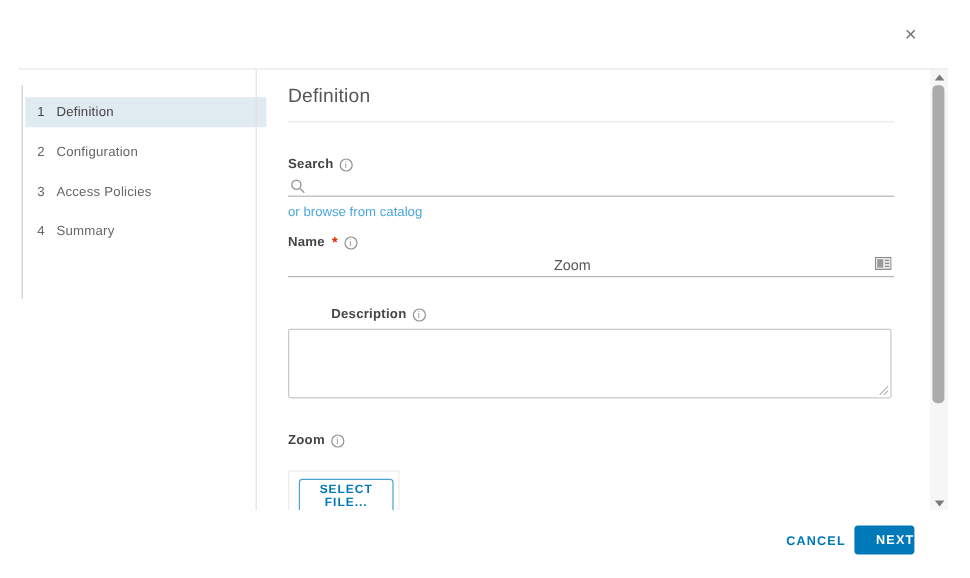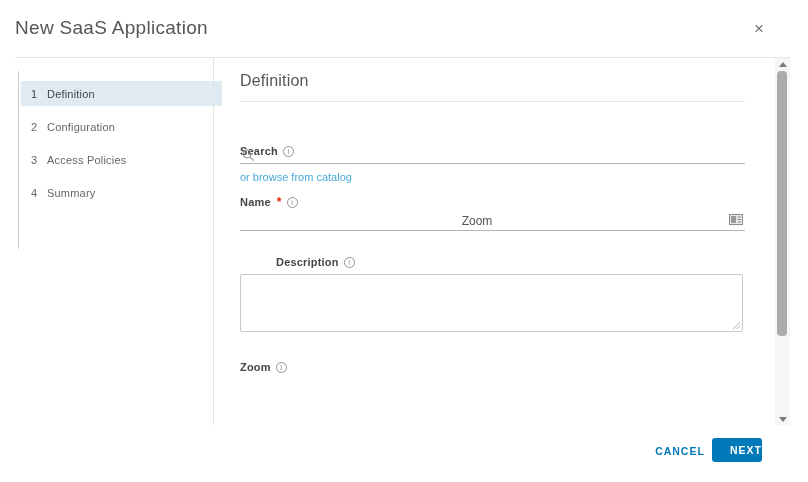--- a/index.html
+++ b/index.html
@@ -37,21 +37,21 @@
   .content-heading { position:absolute; top:14px; left:0; font-size:16px; color:#565656; letter-spacing:.2px; }
   .heading-rule { position:absolute; top:43px; left:0; width:505px; height:1px; background:#e8e8e8; }
 
   .field-label { position:absolute; left:0; display:flex; align-items:center; gap:5px;
                  font-size:11px; font-weight:700; color:#454545; letter-spacing:.2px; }
   .req { color:#e62700; font-size:12px; margin-left:1px; }
   .info-icon { display:inline-block; width:11px; height:11px; border:1px solid #919191;
                border-radius:50%; color:#919191; font-size:8px; line-height:9px;
                text-align:center; font-weight:400; cursor:pointer; }
 
-  .lbl-search { top:73px;margin-top:14px; }
+  .lbl-search { top:73px; }
   .search-wrap { position:absolute; top:88px; left:0; width:505px; height:18px;
                  border-bottom:1px solid #b5b5b5; }
   .search-glyph { position:absolute; left:2px; top:3px; }
   .search-input { position:absolute; left:20px; top:0; width:480px; height:16px; border:none;
                   outline:none; font-size:12px; color:#454545; background:transparent; }
   .browse-link { position:absolute; top:113px; left:0; font-size:11px; color:#49a8d9;
                  text-decoration:none; cursor:pointer; }
 
   .lbl-name { top:137px; }
   .name-wrap { position:absolute; top:152px; left:0; width:505px; height:21px;
@@ -92,21 +92,20 @@
   .next-btn { position:absolute; left:712px; top:438px; width:50px; height:24px;
               background:#0079b8; border:none; border-radius:3px; color:#fff; font-size:10.5px;
               font-weight:700; letter-spacing:1px; font-family:"Liberation Sans",sans-serif;
               cursor:pointer;text-align:right; }
 </style>
 </head>
 <body>
 
 <div class="modal">
 
-  <div class="modal-title">New SaaS Application</div>
   <button class="close-btn">×</button>
 
   <div class="modal-body">
 
     <nav class="stepnav">
       <div class="stepnav-line"></div>
       <div class="step active">
         <span class="num">1</span>
         <span class="lbl">Definition</span>
       </div>
@@ -168,20 +167,23 @@
         <svg class="resize-grip" width="9" height="9" viewBox="0 0 9 9">
           <line x1="1" y1="8" x2="8" y2="1" stroke="#b0b0b0" stroke-width="1"></line>
           <line x1="4.5" y1="8" x2="8" y2="4.5" stroke="#b0b0b0" stroke-width="1"></line>
         </svg>
       </div>
 
       <div class="field-label lbl-icon">
         <span>Zoom</span>
         <span class="info-icon">i</span>
       </div>
+      <div class="dropzone">
+        <button class="select-file-btn">SELECT FILE...</button>
+      </div>
     </div>
 
     <div class="scrollbar">
       <div class="sb-arrow sb-up"></div>
       <div class="sb-thumb"></div>
       <div class="sb-arrow sb-down"></div>
     </div>
 
   </div>
 

